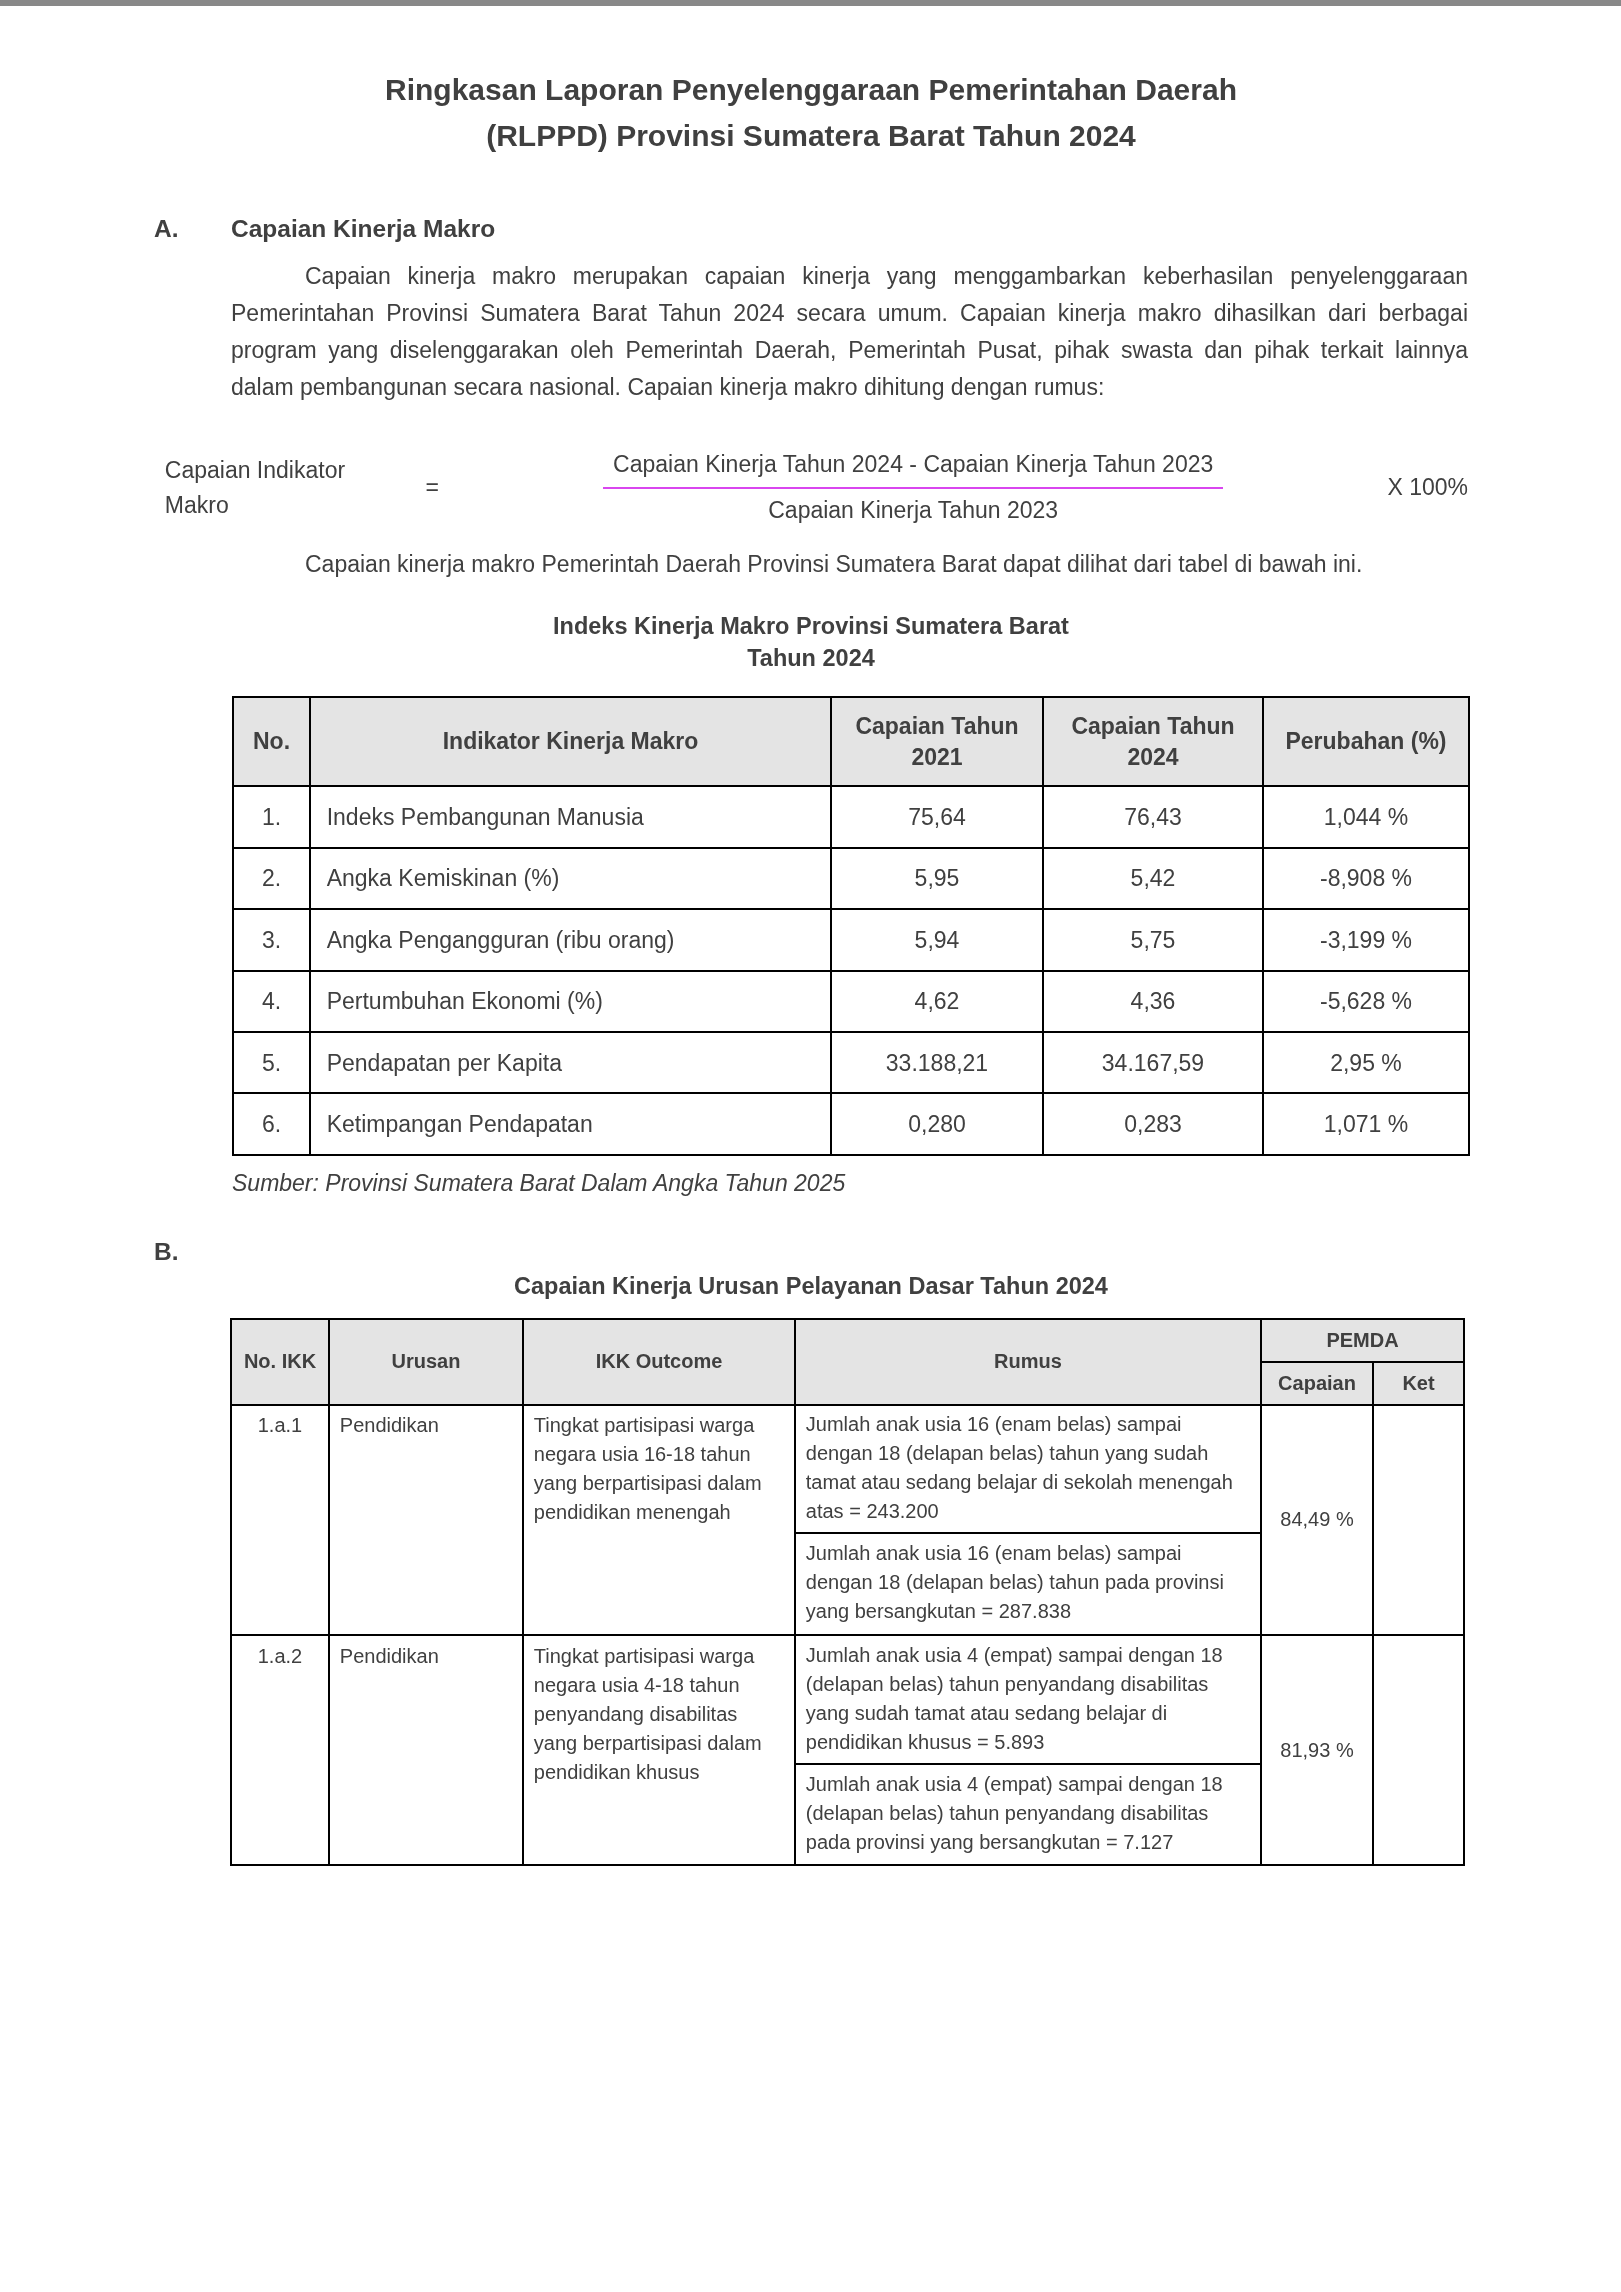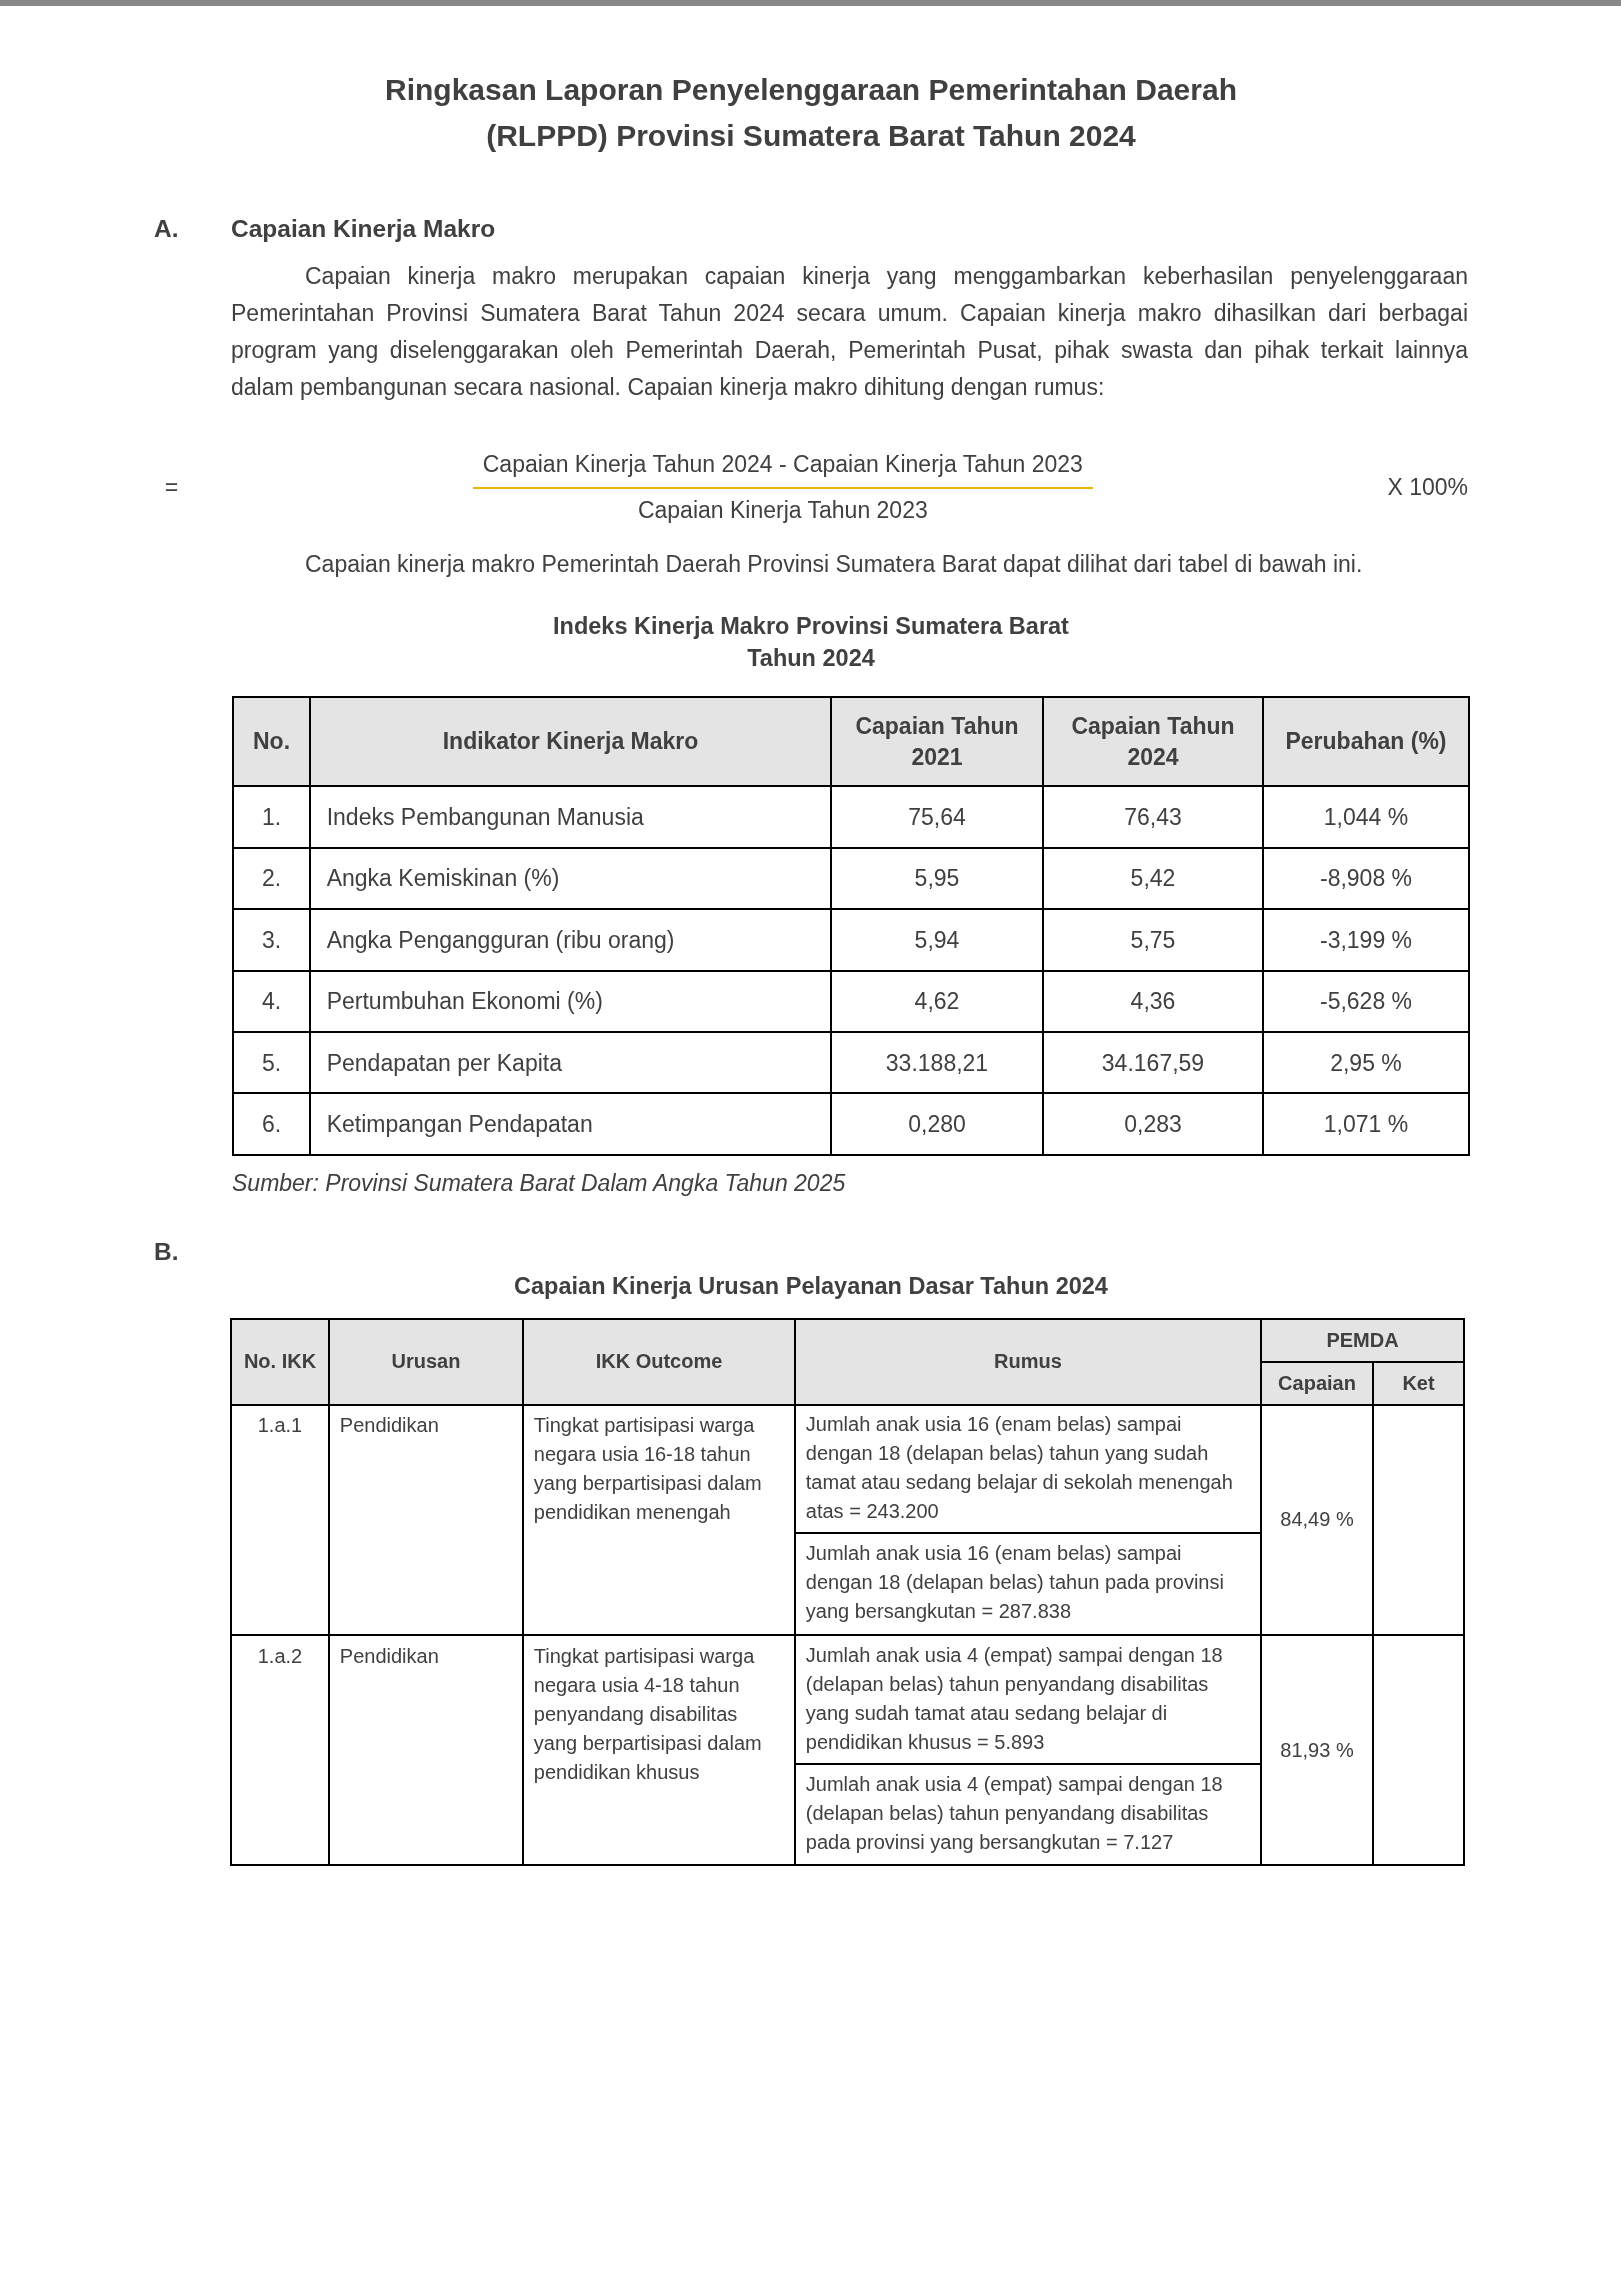--- a/index.html
+++ b/index.html
@@ -52,21 +52,21 @@
     display: flex;
     align-items: center;
     gap: 15.7px;
     font-size: 23px;
     line-height: 35px;
   }
   .f-label { width: 245px; flex: 0 0 245px; }
   .f-eq { flex: 0 0 auto; }
   .f-frac { flex: 1 1 auto; display: flex; justify-content: center; }
   .f-stack { display: flex; flex-direction: column; align-items: center; }
-  .f-num { padding: 0 9.8px 4.9px 9.8px; border-bottom: 2px solid #eab308; white-space: nowrap; text-align: center; }
+  .f-num { padding: 0 9.8px 4.9px 9.8px; border-bottom: 2px solid #d946ef; white-space: nowrap; text-align: center; }
   .f-den { padding-top: 4.9px; white-space: nowrap; }
   .f-mult { flex: 0 0 auto; white-space: nowrap; }
 
   
   .tbl-title {
     margin-top: 27.4px;
     text-align: center;
     font-weight: bold;
     font-size: 23.5px;
     line-height: 32px;
@@ -145,20 +145,21 @@
     </div>
 
     <div class="section-head sec-a-head">
       <div class="sec-num">A.</div>
       <div>Capaian Kinerja Makro</div>
     </div>
 
     <p class="para indent p1">Capaian kinerja makro merupakan capaian kinerja yang menggambarkan keberhasilan penyelenggaraan Pemerintahan Provinsi Sumatera Barat Tahun 2024 secara umum. Capaian kinerja makro dihasilkan dari berbagai program yang diselenggarakan oleh Pemerintah Daerah, Pemerintah Pusat, pihak swasta dan pihak terkait lainnya dalam pembangunan secara nasional. Capaian kinerja makro dihitung dengan rumus:</p>
 
     <div class="formula">
+      <div class="f-label">Capaian Indikator Makro</div>
       <div class="f-eq">=</div>
       <div class="f-frac">
         <div class="f-stack">
           <div class="f-num">Capaian Kinerja Tahun 2024 - Capaian Kinerja Tahun 2023</div>
           <div class="f-den">Capaian Kinerja Tahun 2023</div>
         </div>
       </div>
       <div class="f-mult">X 100%</div>
     </div>
 

